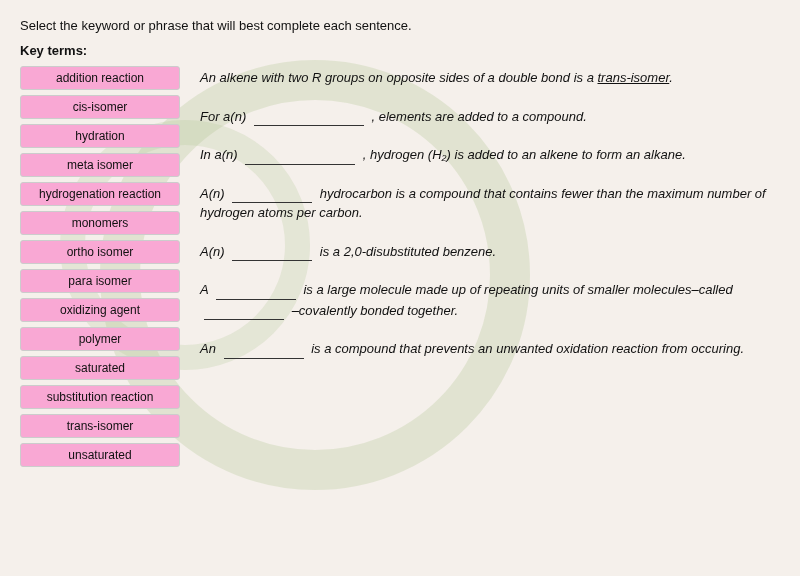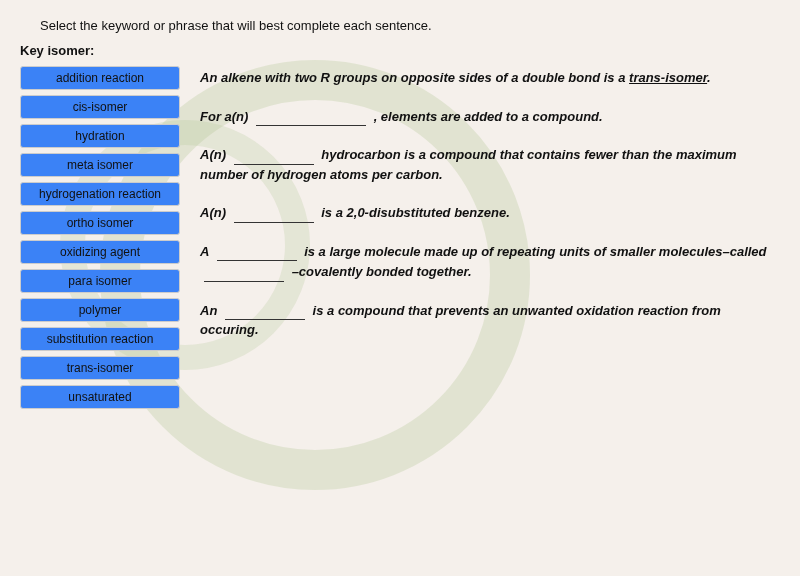--- a/index.html
+++ b/index.html
@@ -46,21 +46,20 @@
     .page {
       position: relative;
       z-index: 1;
       padding: 18px 20px 10px 20px;
     }
 
     .instructions {
       font-size: 13px;
       margin-bottom: 10px;
       color: #111;
-      margin-left: 20px;
     }
 
     .key-terms-label {
       font-size: 13px;
       font-weight: bold;
       margin-bottom: 8px;
       color: #111;
     }
 
     .content-area {
@@ -70,21 +69,21 @@
 
     .keywords-column {
       width: 160px;
       flex-shrink: 0;
       display: flex;
       flex-direction: column;
       gap: 5px;
     }
 
     .keyword-item {
-      background: #3b82f6;
+      background: #f9a8d4;
       border: 1px solid #ccc;
       border-radius: 3px;
       padding: 4px 8px;
       text-align: center;
       font-size: 12px;
       color: #111;
       cursor: pointer;
     }
 
     .sentences-column {
@@ -93,21 +92,20 @@
       flex-direction: column;
       gap: 18px;
       padding-top: 2px;
     }
 
     .sentence-block {
       font-size: 13px;
       color: #111;
       font-style: italic;
       line-height: 1.5;
-      font-weight: bold;
     }
 
     .sentence-block .blank-line {
       display: inline-block;
       border-bottom: 1px solid #333;
       width: 110px;
       margin: 0 4px;
       vertical-align: bottom;
     }
 
@@ -128,53 +126,60 @@
       font-style: italic;
     }
   </style>
 </head>
 <body>
 
 <div class="bg-circles"></div>
 
 <div class="page">
   <div class="instructions">Select the keyword or phrase that will best complete each sentence.</div>
-  <div class="key-terms-label">Key isomer:</div>
+  <div class="key-terms-label">Key terms:</div>
 
   <div class="content-area">
 
     <div class="keywords-column">
 
     <div class="keyword-item">addition reaction</div>
         <div class="keyword-item">cis-isomer</div>
         <div class="keyword-item">hydration</div>
         <div class="keyword-item">meta isomer</div>
         <div class="keyword-item">hydrogenation reaction</div>
+        <div class="keyword-item">monomers</div>
         <div class="keyword-item">ortho isomer</div>
+        <div class="keyword-item">para isomer</div>
         <div class="keyword-item">oxidizing agent</div>
-        <div class="keyword-item">para isomer</div>
         <div class="keyword-item">polymer</div>
+        <div class="keyword-item">saturated</div>
         <div class="keyword-item">substitution reaction</div>
         <div class="keyword-item">trans-isomer</div>
         <div class="keyword-item">unsaturated</div>
       </div>
 
     <div class="sentences-column">
 
       <div class="sentence-block">
         <span>An alkene with two R groups on opposite sides of a double bond is a</span>
         <span class="underline-link">trans-isomer</span><span>.</span>
       </div>
 
       <div class="sentence-block">
         <span class="sentence-prefix">For a(n)</span>
         <span class="blank-line">&nbsp;</span>
         <span>, elements are added to a compound.</span>
       </div>
 
+      <div class="sentence-block">
+        <span class="sentence-prefix">In a(n)</span>
+        <span class="blank-line">&nbsp;</span>
+        <span>, hydrogen (H₂) is added to an alkene to form an alkane.</span>
+      </div>
 
       <div class="sentence-block">
         <span class="sentence-prefix">A(n)</span>
         <span class="blank-line-short">&nbsp;</span>
         <span>hydrocarbon is a compound that contains fewer than the maximum number of hydrogen atoms per carbon.</span>
       </div>
 
       <div class="sentence-block">
         <span class="sentence-prefix">A(n)</span>
         <span class="blank-line-short">&nbsp;</span>

